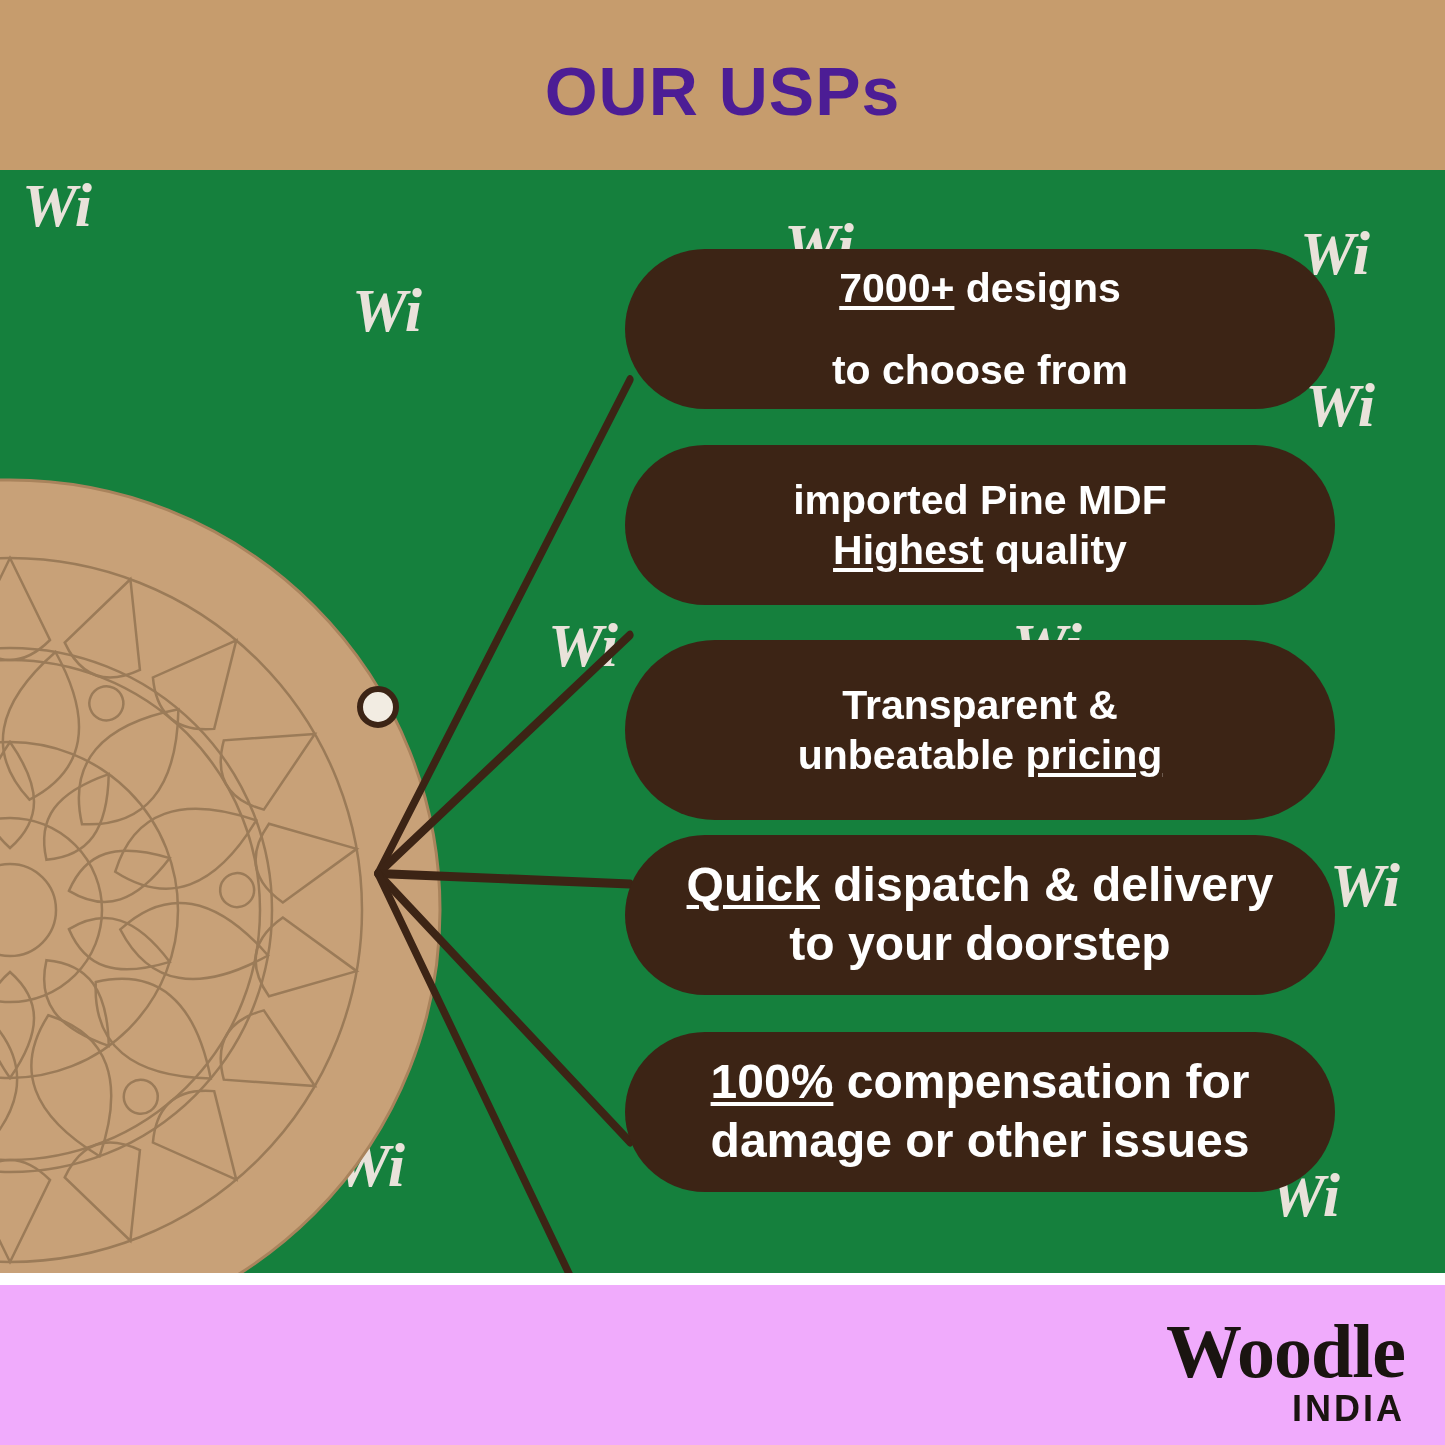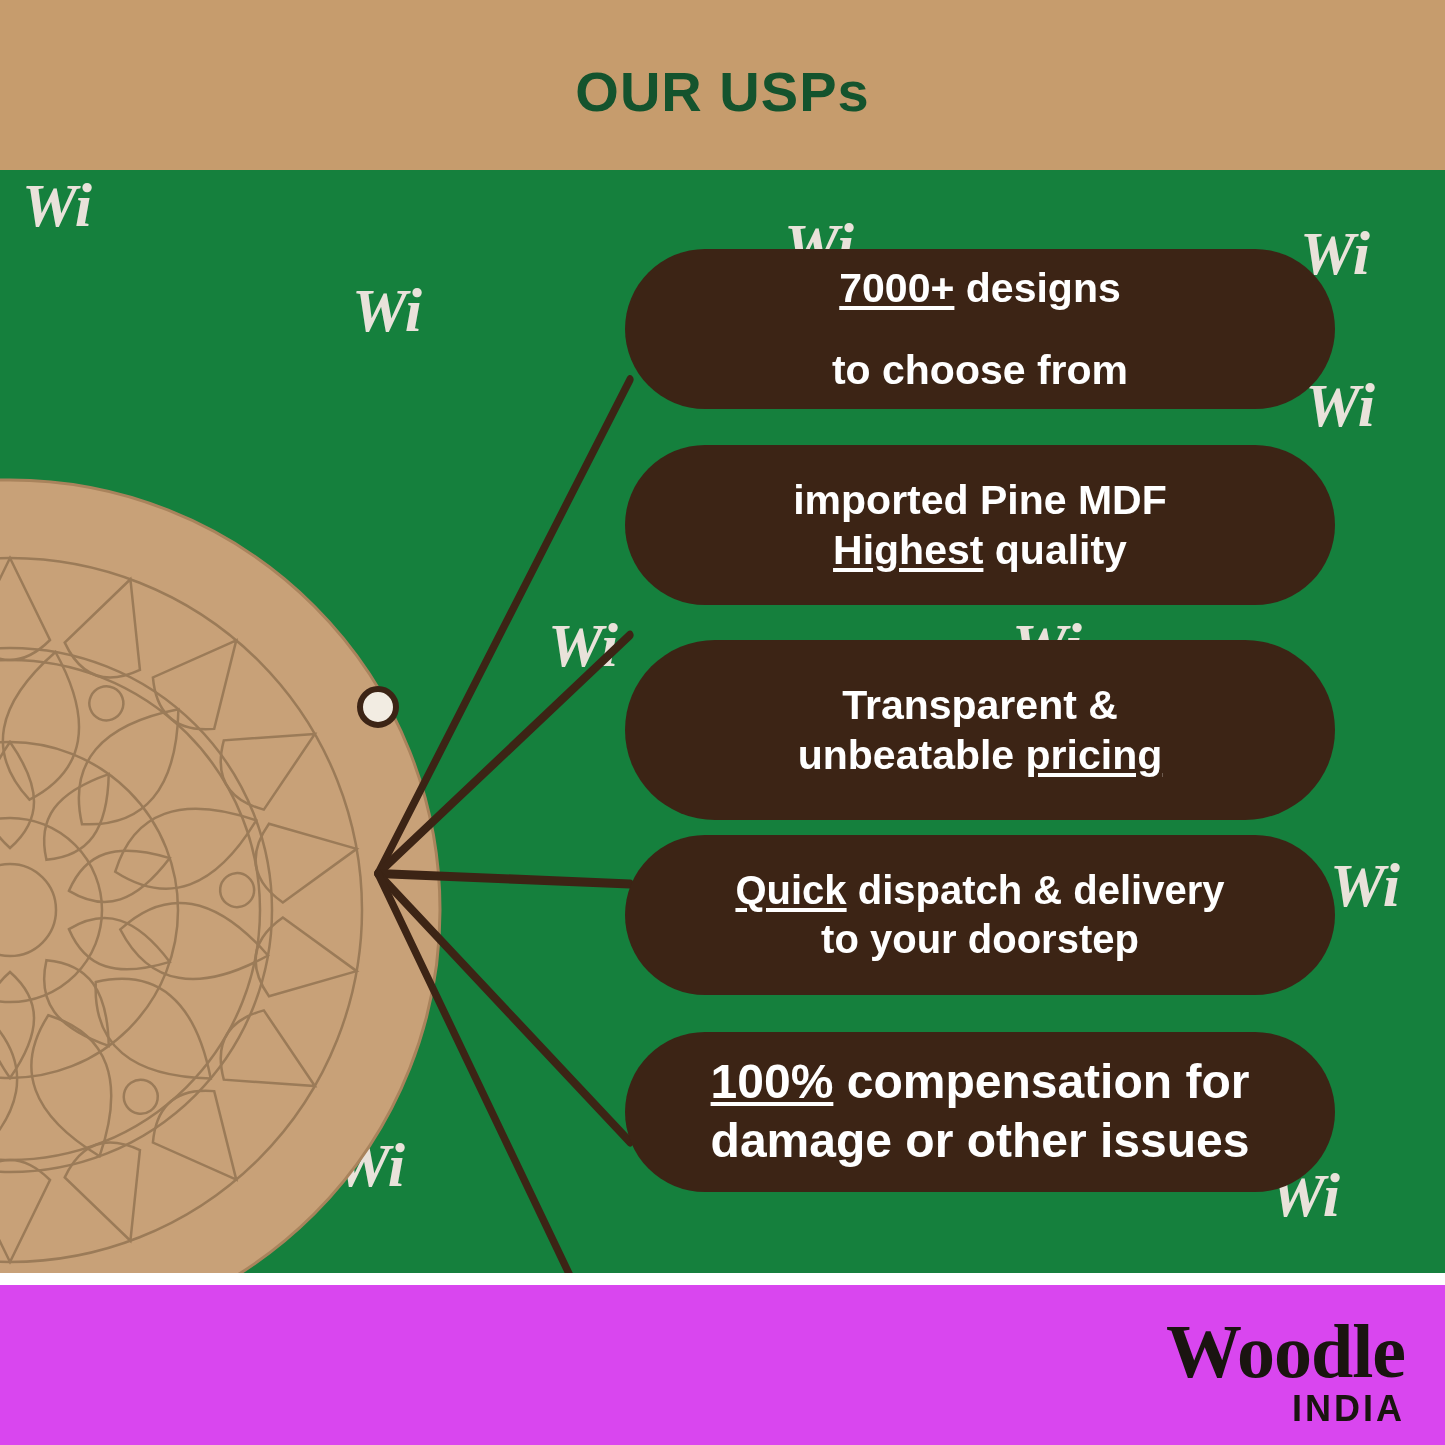--- a/index.html
+++ b/index.html
@@ -27,35 +27,35 @@
   }
   .top-title {
     position: absolute;
     left: 0;
     top: 0;
     width: 1445px;
     height: 182px;
     display: flex;
     align-items: center;
     justify-content: center;
-    font-size: 56px;
+    font-size: 68px;
     font-weight: bold;
     letter-spacing: 1px;
-    color: #14532d;
+    color: #4c1d95;
     font-family: "Liberation Sans", sans-serif;
   }
 
   
   .bottom-banner {
     position: absolute;
     left: 0;
     bottom: 0;
     width: 1445px;
     height: 160px;
-    background: #d946ef;
+    background: #f0abfc;
   }
   .brand {
     position: absolute;
     right: 40px;
     bottom: 18px;
     text-align: right;
     line-height: 1;
   }
   .brand-main {
     font-size: 76px;
@@ -132,21 +132,21 @@
     line-height: 1.22;
     padding: 0 26px;
     box-sizing: border-box;
   }
   .pill .ln { white-space: nowrap; }
   .u { text-decoration: underline; text-underline-offset: 4px; }
 
   .pill-1 { left: 625px; top: 79px;  width: 710px; height: 160px; gap: 32px; }
   .pill-2 { left: 625px; top: 275px; width: 710px; height: 160px; }
   .pill-3 { left: 625px; top: 470px; width: 710px; height: 180px; }
-  .pill-4 { left: 625px; top: 665px; width: 710px; height: 160px; font-size: 40px; }
+  .pill-4 { left: 625px; top: 665px; width: 710px; height: 160px; font-size: 48px; }
   .pill-5 { left: 625px; top: 862px; width: 710px; height: 160px; font-size: 48px; }
 
   .hub {
     position: absolute;
     left: 357px;
     top: 516px;
     width: 42px;
     height: 42px;
     border-radius: 50%;
     background: #f2ece2;

